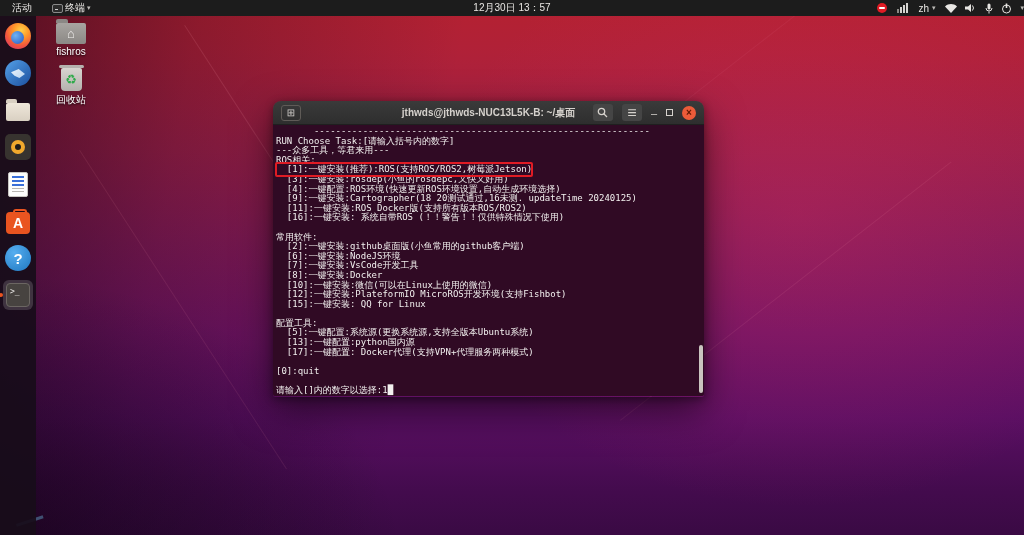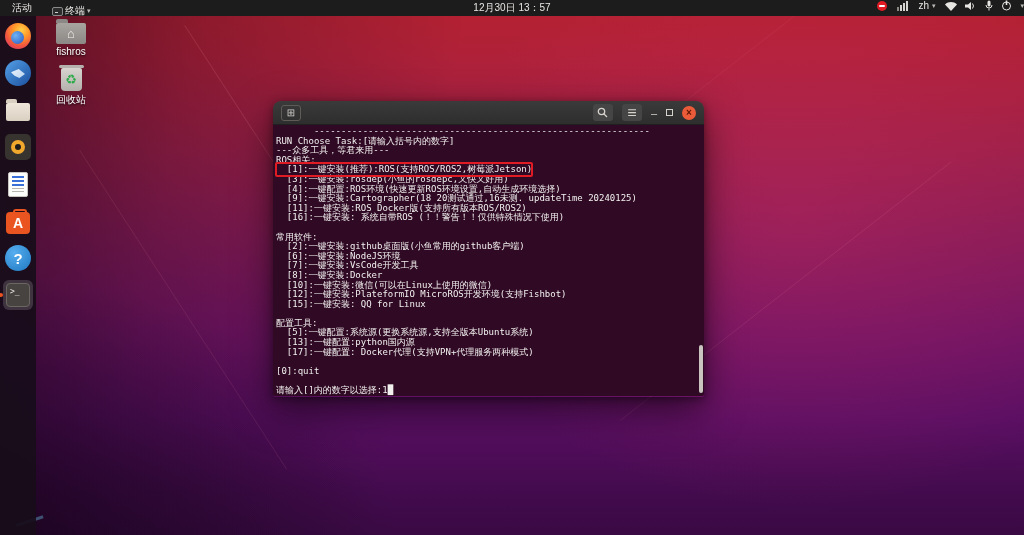--- a/index.html
+++ b/index.html
@@ -14,21 +14,21 @@
   }
   .wline { position:absolute; height:1px; background:rgba(255,160,180,.10); transform-origin:left top; }
   .wl1 { left:80px; top:150px; width:380px; transform:rotate(57deg); }
   .wl2 { left:185px; top:25px;  width:330px; transform:rotate(57deg); background:rgba(255,160,180,.14);}
   .wl3 { left:430px; top:300px; width:470px; transform:rotate(-38deg); background:rgba(255,160,180,.07);}
   .wl4 { left:620px; top:420px; width:420px; transform:rotate(-38deg); }
   .wl5 { left:16px;  top:524px; width:28px;  height:3px; transform:rotate(-18deg); background:rgba(120,220,255,.35); }
 
   
   .topbar { position:absolute; left:0; top:0; width:1024px; height:16px; background:#1c1c1c;
-    display:flex; align-items:flex-start; color:#e8e6e3; font-size:10px; z-index:50; }
+    display:flex; align-items:center; color:#e8e6e3; font-size:10px; z-index:50; }
   .tb-activities { padding:0 12px; height:16px; line-height:16px; }
   .tb-appmenu { display:flex; align-items:center; gap:2px; padding:11px 8px; height:16px; }
   .tb-appicon { width:11px; height:9px; background:#2c2c2c; border:1px solid #8a8a8a; border-radius:2px; position:relative; }
   .tb-appicon::after { content:""; position:absolute; left:2px; bottom:2px; width:3px; height:1px; background:#d0d0d0; }
   .caret { font-size:7px; color:#bdbbb8; }
   .tb-clock { position:absolute; left:50%; transform:translateX(-50%); height:16px; line-height:16px; }
   .tb-right { margin-left:auto; display:flex; align-items:center; gap:10px; }
   .dot-red { width:10px; height:10px; border-radius:50%; background:var(--highlight-red,#e01b24); position:relative; }
   .dot-red::after { content:""; position:absolute; left:2px; top:4px; width:6px; height:2px; background:#fff; border-radius:1px; }
   .bars { display:flex; align-items:flex-end; gap:1px; height:10px; }
@@ -196,20 +196,21 @@
     </div>
     <div class="desk-item">
       <div class="ico-trash">♻</div>
       <div class="desk-label">回收站</div>
     </div>
   </div>
 
   <div class="term-win">
     <div class="term-titlebar">
       <div class="btn-newtab">⊞</div>
+      <div class="term-title">jthwds@jthwds-NUC13L5K-B: ~/桌面</div>
       <div class="tb-btns">
         <div class="btn-sq">
           <svg width="11" height="11" viewBox="0 0 11 11">
               <circle cx="4.5" cy="4.5" r="3.2" stroke="#d6d2cd" stroke-width="1.3" fill="none"></circle>
               <line x1="7" y1="7" x2="10" y2="10" stroke="#d6d2cd" stroke-width="1.3"></line>
             </svg>
         </div>
         <div class="btn-sq">
             <span>≡</span>
           </div>

